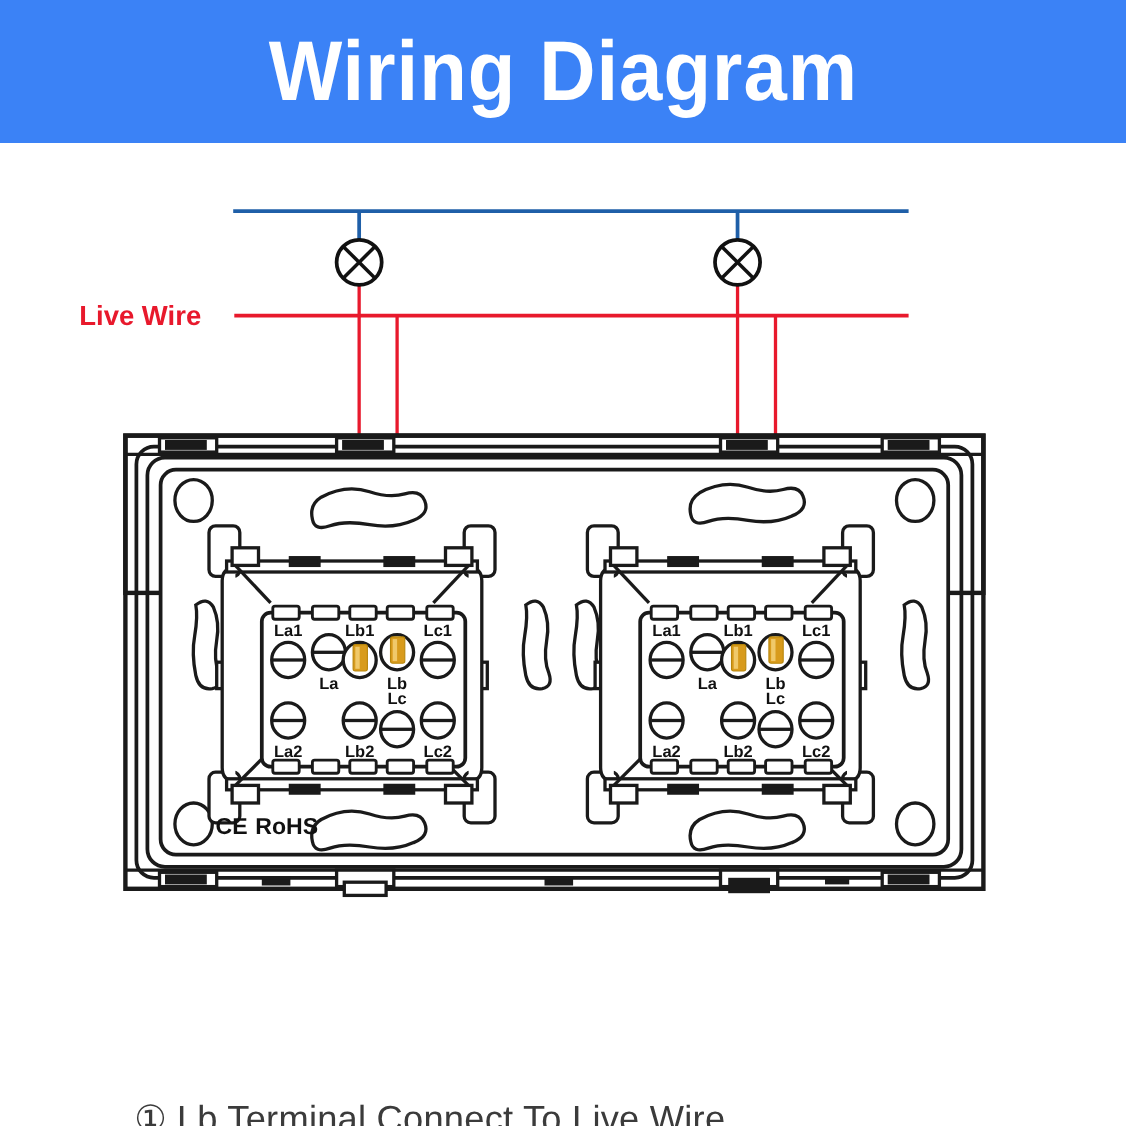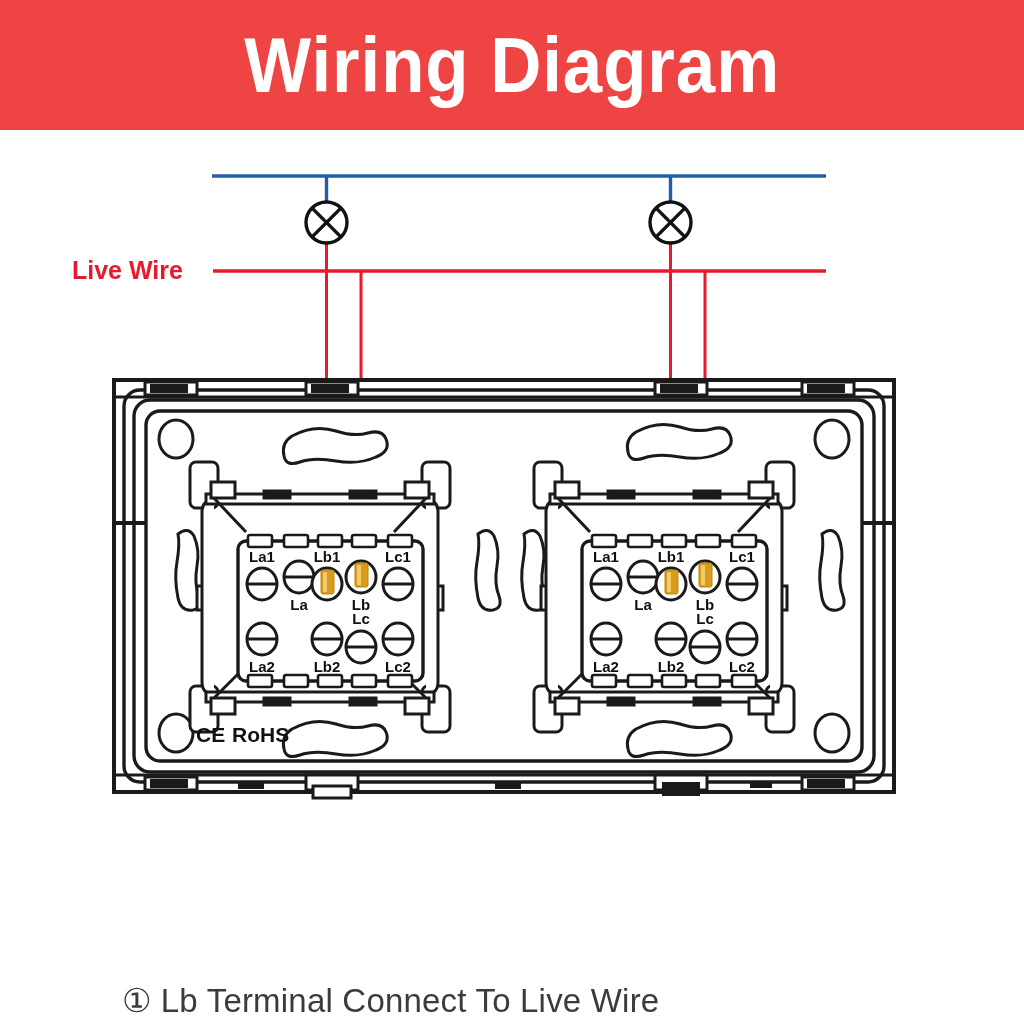--- a/index.html
+++ b/index.html
@@ -8,37 +8,37 @@
     background:#ffffff;
     font-family:"Liberation Sans",sans-serif;
     overflow:hidden;
     position:relative;
   }
   #root{position:relative;width:1024px;height:1024px;}
 
   
   .banner{
     position:absolute;left:0;top:0;width:1024px;height:130px;
-    background:#ef4444;
+    background:#3b82f6;
     display:flex;align-items:center;justify-content:center;
   }
   .banner-title{
     color:#ffffff;
     font-family:"Liberation Sans Narrow","Liberation Sans",sans-serif;
     font-size:77px;
     font-weight:bold;
     letter-spacing:1px;
     transform:scaleX(0.92);
     line-height:1;
     white-space:nowrap;
     user-select:none;
   }
 
   
-  .stage{position:absolute;left:0;top:114px;width:1024px;height:894px;}
+  .stage{position:absolute;left:0;top:130px;width:1024px;height:894px;}
   svg.diagram{display:block;width:1024px;height:894px;}
 
   
   .captions{
     position:absolute;left:0;top:862px;width:1024px;
   }
   .caption-line{
     color:#3b3b3b;
     font-family:"Liberation Sans Narrow","Liberation Sans",sans-serif;
     font-size:33px;

